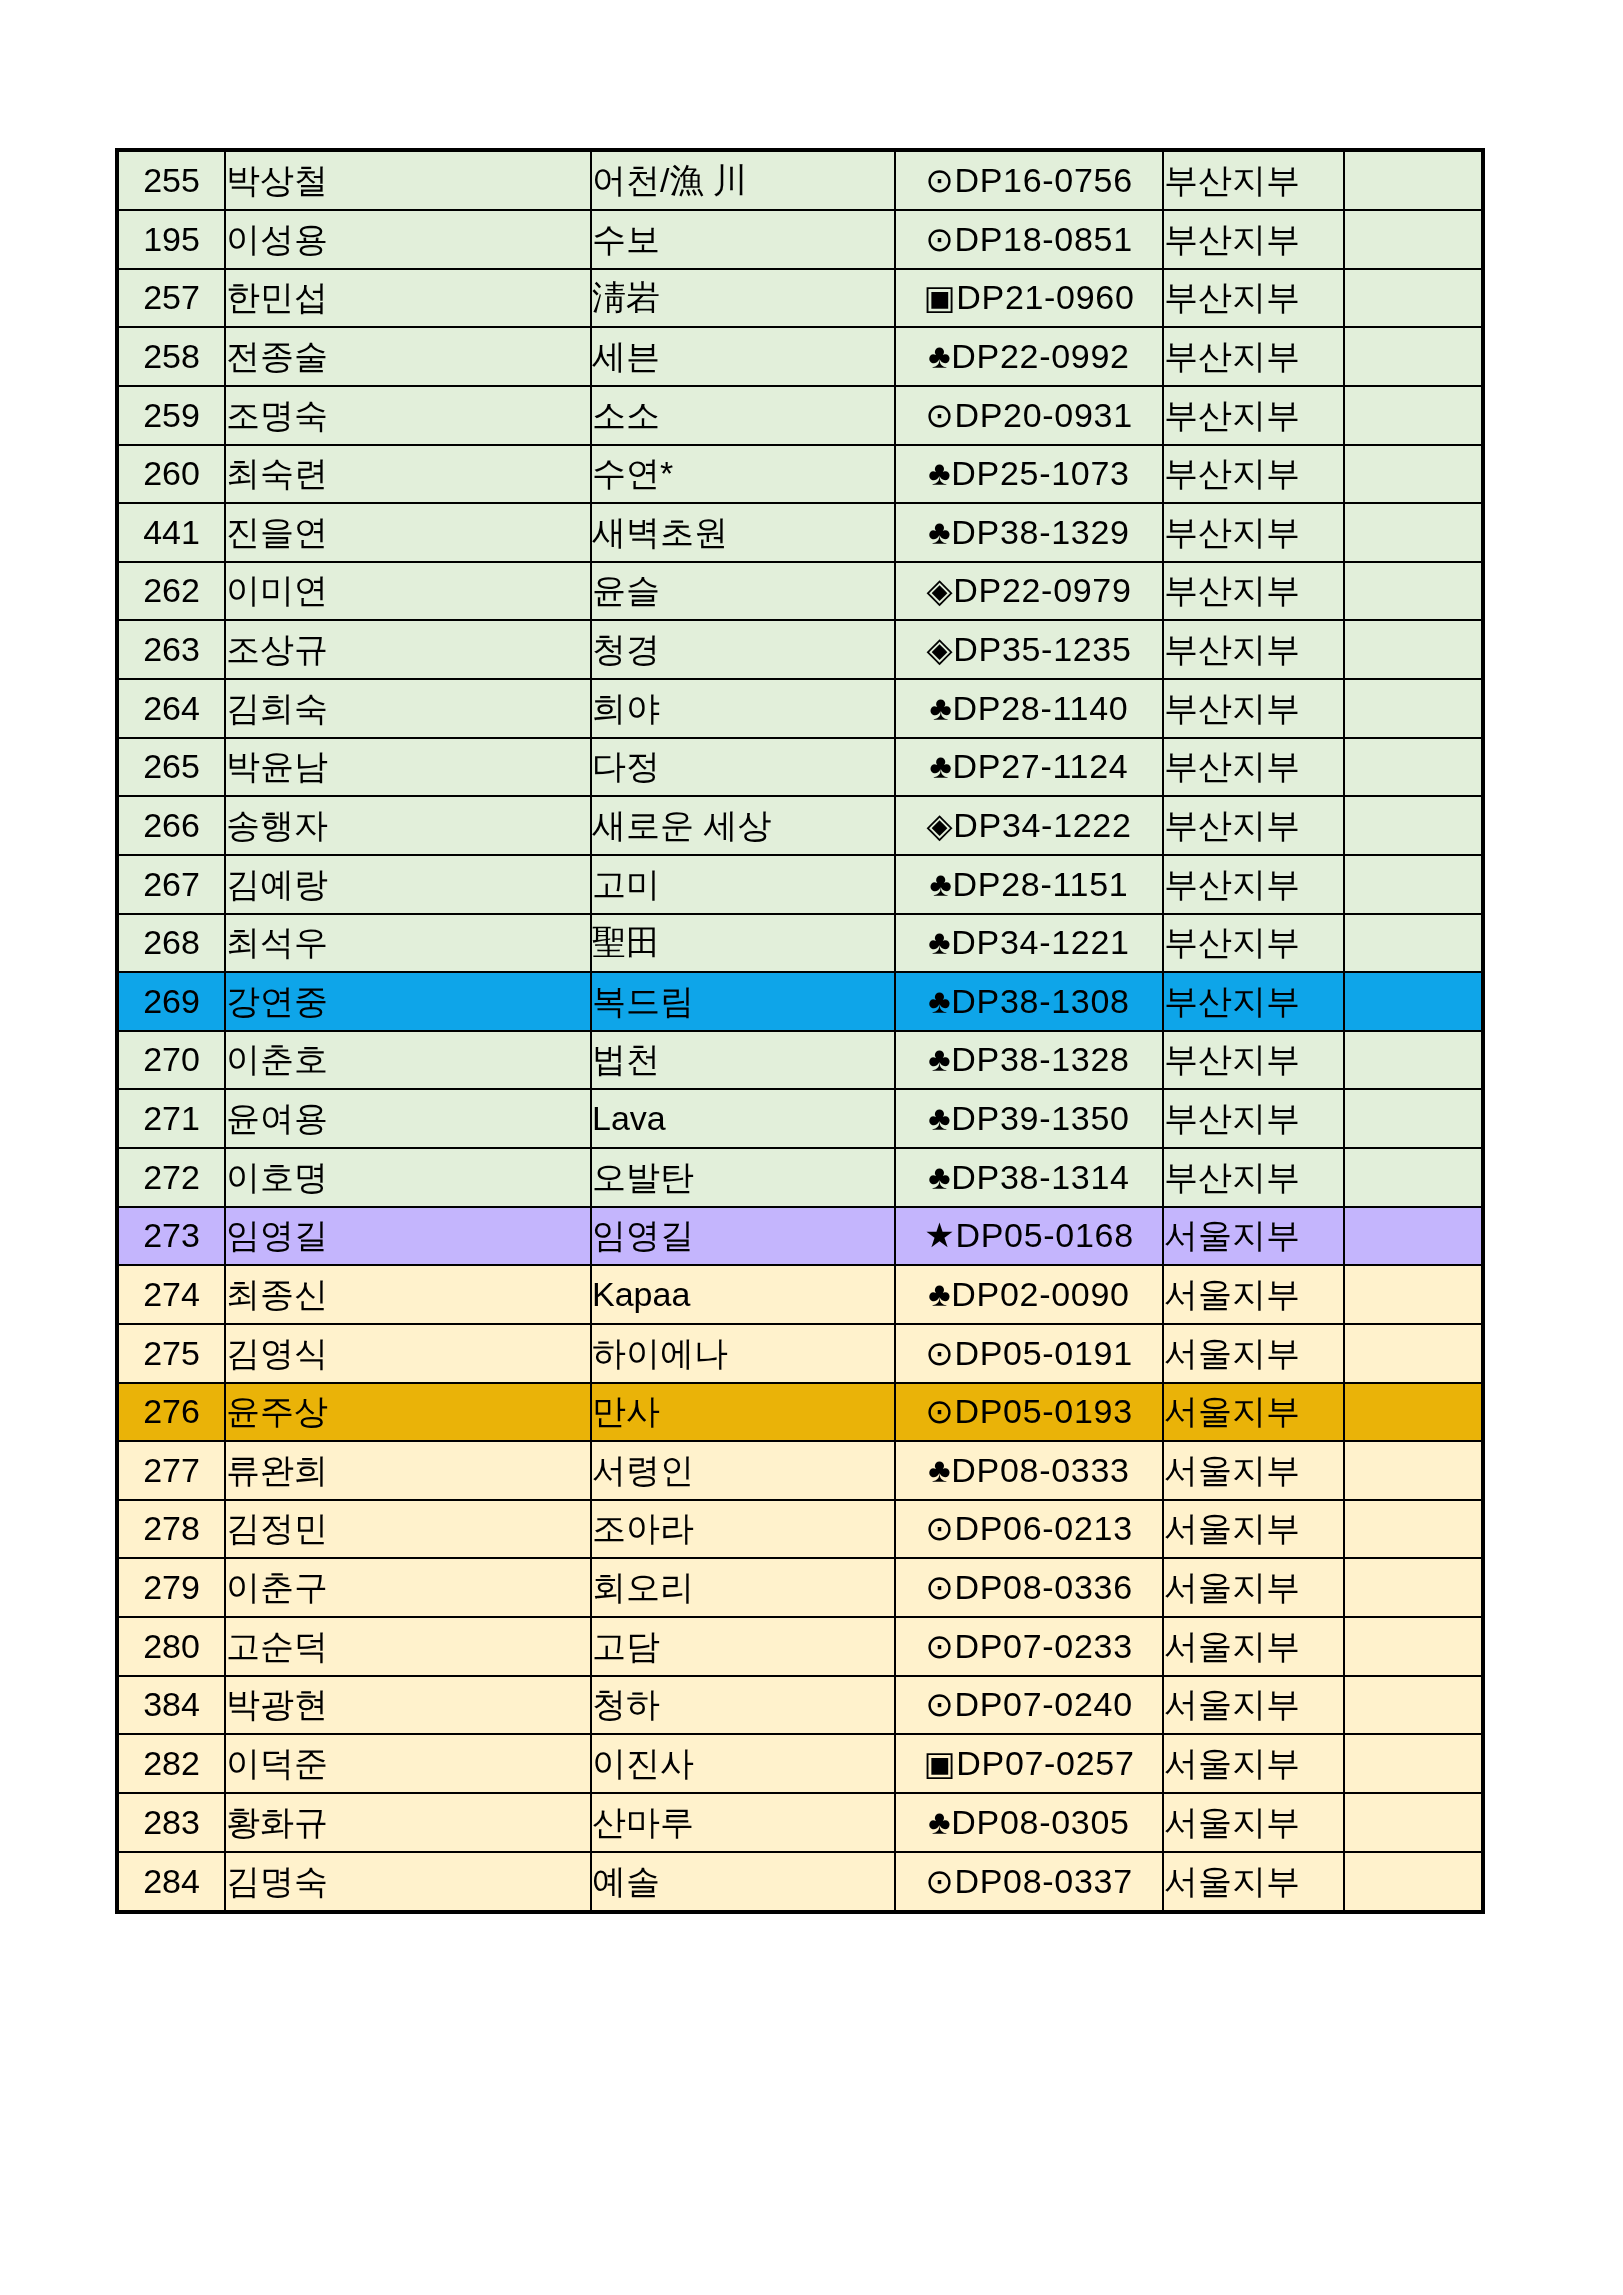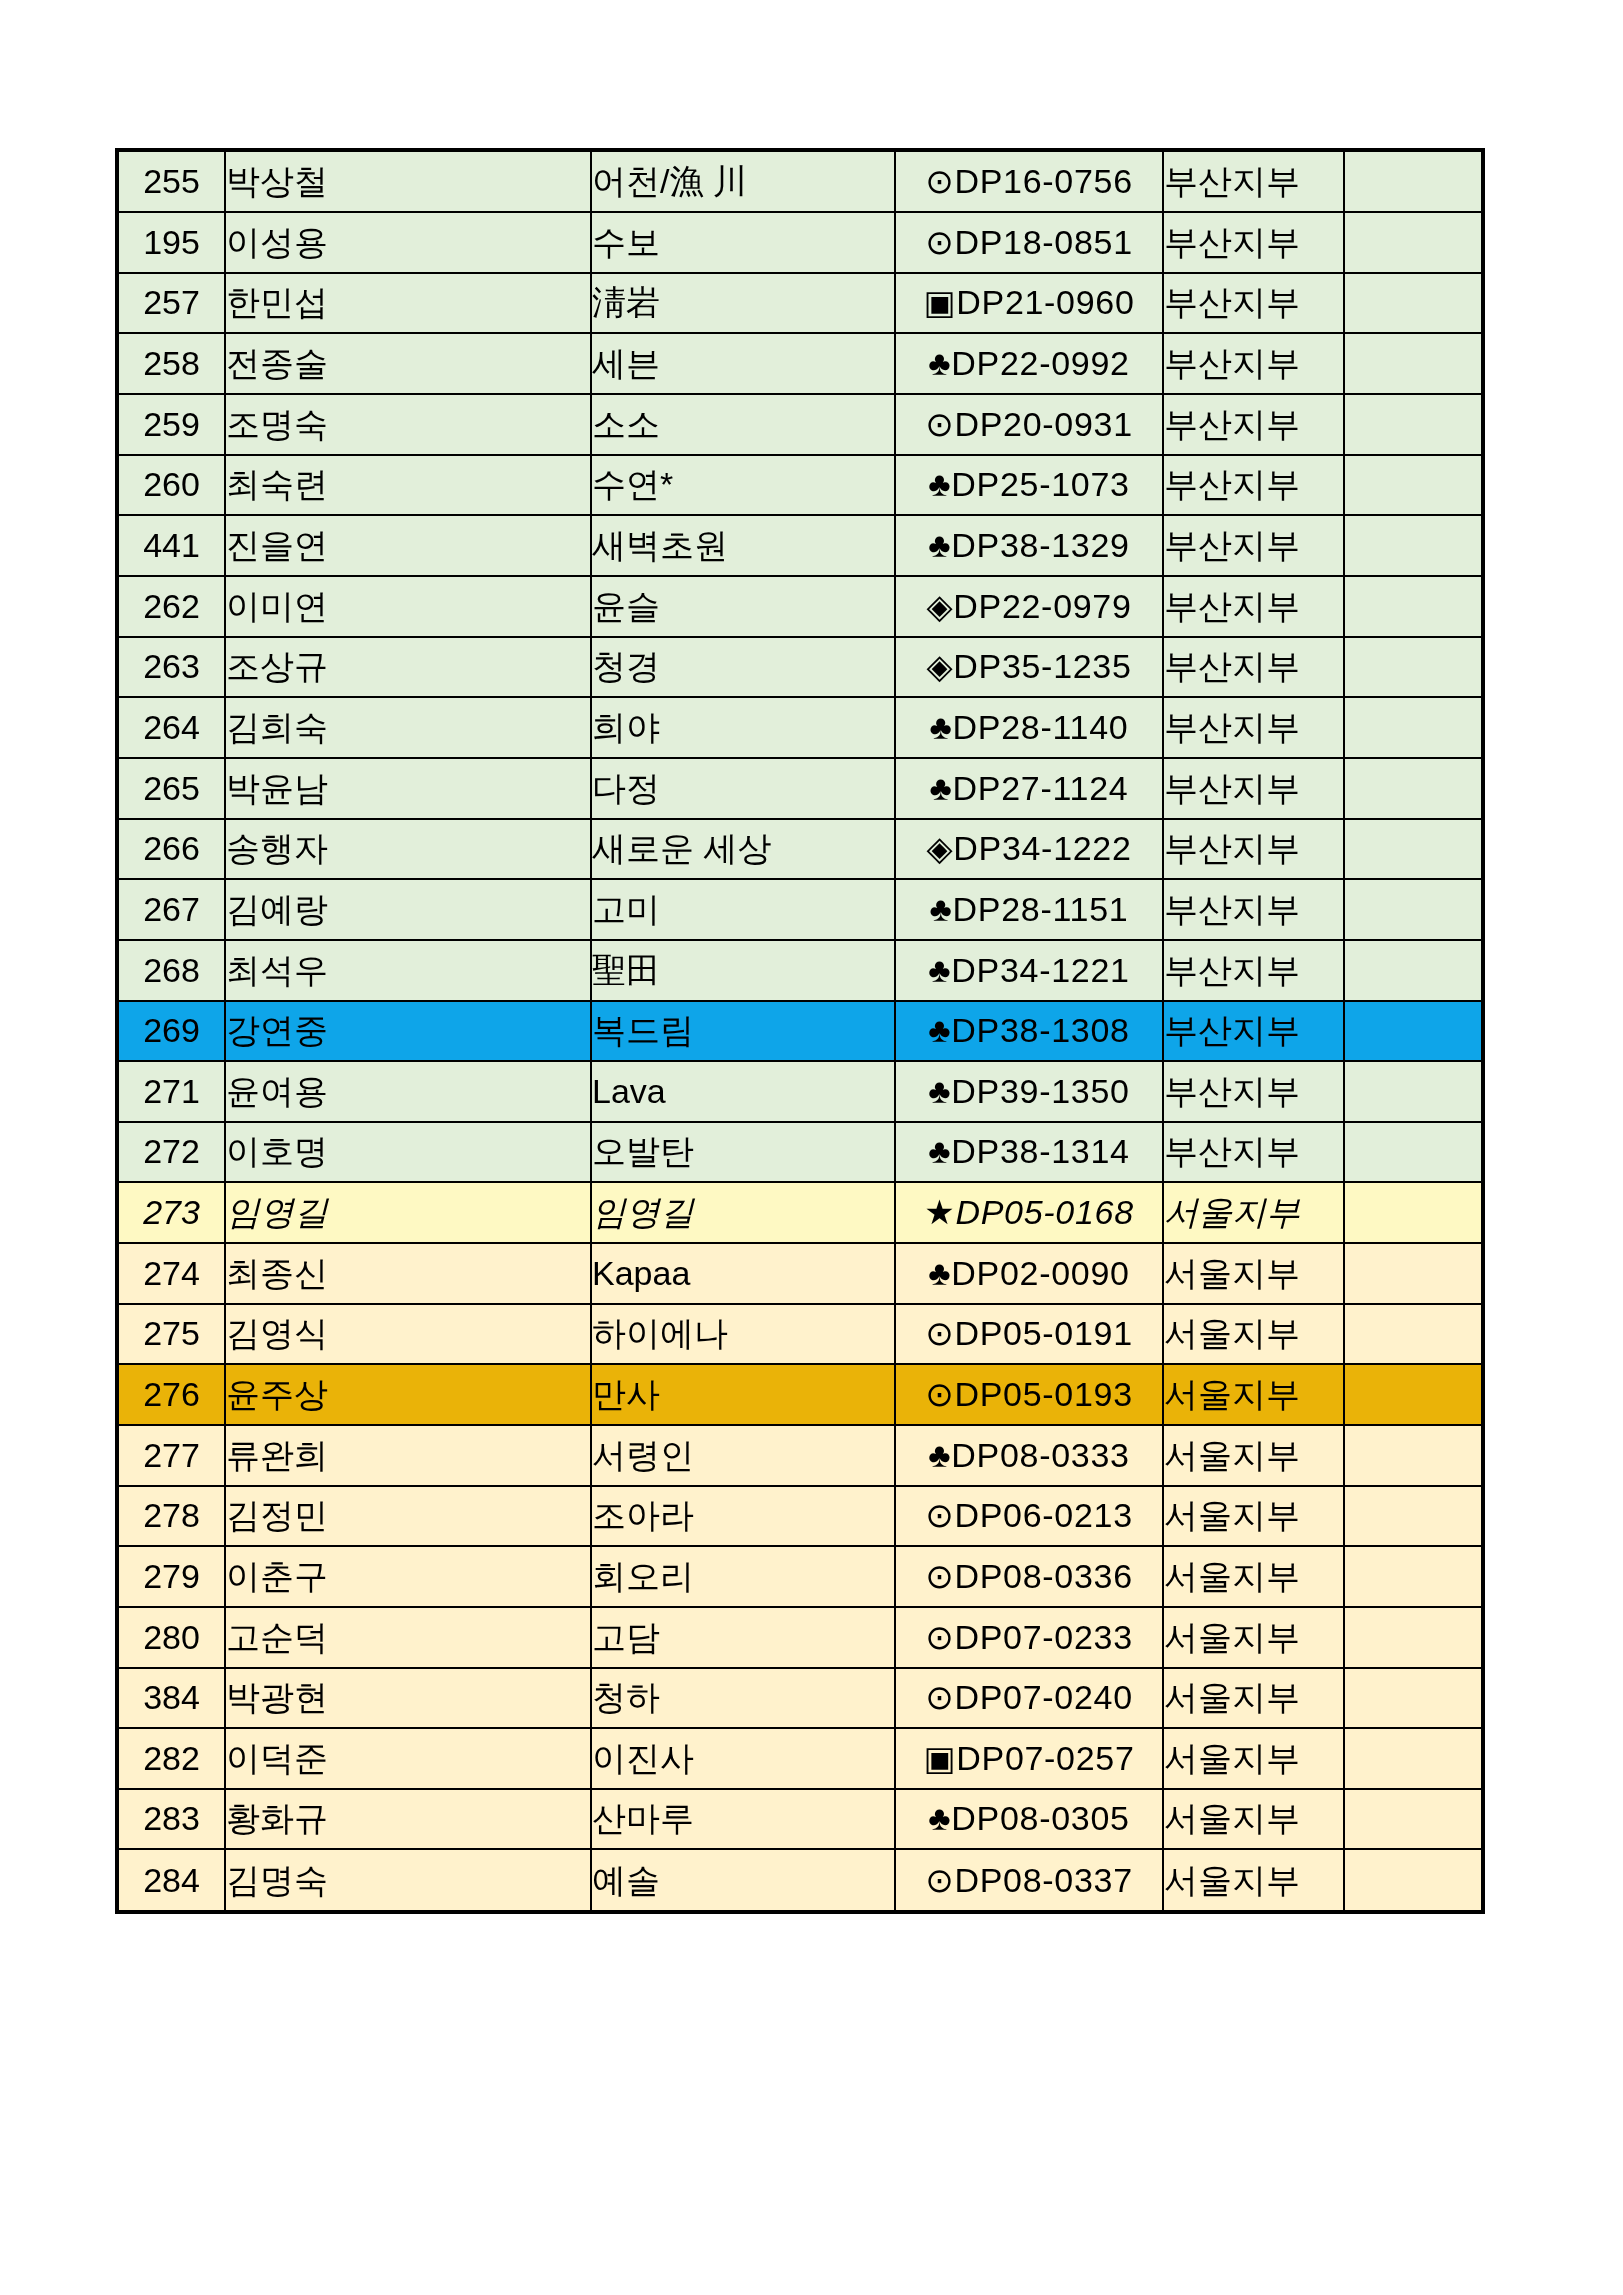--- a/index.html
+++ b/index.html
@@ -171,37 +171,45 @@
     <td class="col-note"></td>
   </tr>
         <tr style="background: #0ea5e9;">
     <td class="col-no">269</td>
     <td class="col-name">강연중</td>
     <td class="col-nick">복드림</td>
     <td class="col-code"><span class="code-symbol">♣</span><span class="code-text">DP38-1308</span></td>
     <td class="col-branch">부산지부</td>
     <td class="col-note"></td>
   </tr>
+        <tr style="background: rgb(226, 239, 218);">
+    <td class="col-no">270</td>
+    <td class="col-name">이춘호</td>
+    <td class="col-nick">법천</td>
+    <td class="col-code"><span class="code-symbol">♣</span><span class="code-text">DP38-1328</span></td>
+    <td class="col-branch">부산지부</td>
+    <td class="col-note"></td>
+  </tr>
         <tr style="background: rgb(226, 239, 218); margin-top: 32px;">
     <td class="col-no">271</td>
     <td class="col-name">윤여용</td>
     <td class="col-nick">Lava</td>
     <td class="col-code"><span class="code-symbol">♣</span><span class="code-text">DP39-1350</span></td>
     <td class="col-branch">부산지부</td>
     <td class="col-note"></td>
   </tr>
         <tr style="background: rgb(226, 239, 218);">
     <td class="col-no">272</td>
     <td class="col-name">이호명</td>
     <td class="col-nick">오발탄</td>
     <td class="col-code"><span class="code-symbol">♣</span><span class="code-text">DP38-1314</span></td>
     <td class="col-branch">부산지부</td>
     <td class="col-note"></td>
   </tr>
-        <tr style="background: #fef9c3; font-style: italic;">
+        <tr style="background: #c4b5fd;">
     <td class="col-no">273</td>
     <td class="col-name">임영길</td>
     <td class="col-nick">임영길</td>
     <td class="col-code"><span class="code-symbol">★</span><span class="code-text">DP05-0168</span></td>
     <td class="col-branch">서울지부</td>
     <td class="col-note"></td>
   </tr>
         <tr style="background: rgb(255, 242, 204);">
     <td class="col-no">274</td>
     <td class="col-name">최종신</td>

